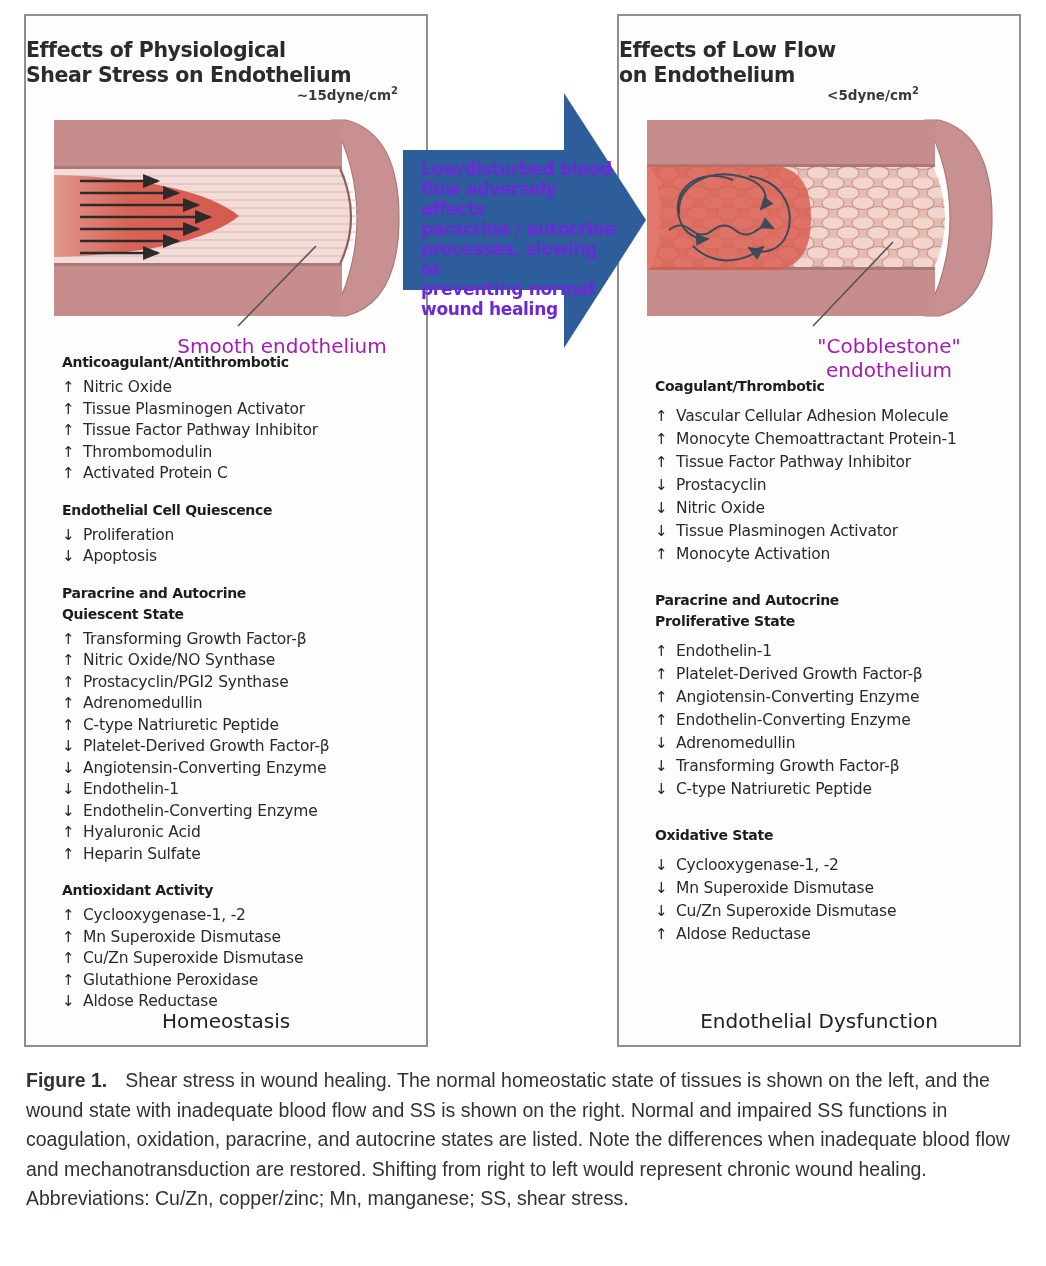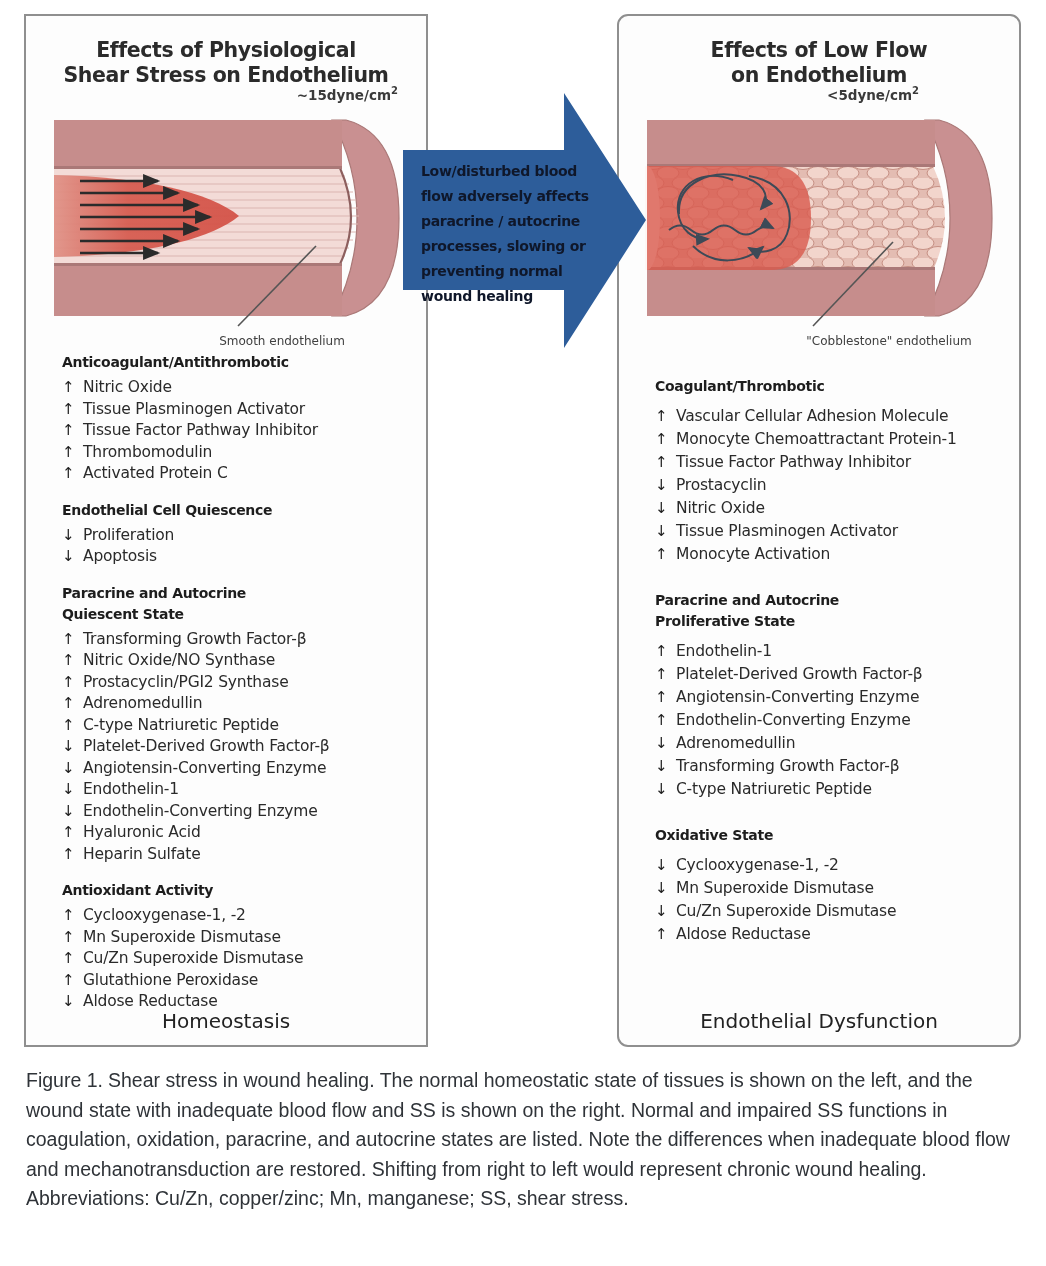--- a/index.html
+++ b/index.html
@@ -1,55 +1,55 @@
 <!DOCTYPE html>
 <html><head>
 <meta charset="utf-8">
 <style>
   html,body{margin:0;padding:0;background:#ffffff;}
   .page{position:relative;width:1046px;height:1266px;background:#ffffff;overflow:hidden;
         font-family:"DejaVu Sans",sans-serif;color:#2a2a2a;}
   .panel{position:absolute;top:14px;width:400px;height:1029px;background:#fdfdfd;
          border:2px solid #8f8f8f;}
   .panel.left{left:24px;}
-  .panel.right{left:617px;border-radius:11px;}
-  .panel-title{position:absolute;top:22px;left:0;width:100%;text-align:center;
+  .panel.right{left:617px;}
+  .panel-title{position:absolute;top:22px;left:0;width:100%;
          font-weight:700;font-size:20.5px;line-height:25px;letter-spacing:-0.4px;
          color:#2b2b2b;white-space:pre-line;}
   .shear{position:absolute;top:69px;font-weight:700;font-size:13.5px;color:#3a3a3a;}
   .panel.left .shear{right:28px;}
   .panel.right .shear{right:100px;}
   .shear sup{font-size:10px;}
   .vessel{position:absolute;left:26px;top:102px;}
-  .vessel-label{position:absolute;top:318px;font-size:12px;color:#404040;text-align:center;}
+  .vessel-label{position:absolute;top:318px;font-size:20px;color:#a21caf;text-align:center;}
   .panel.left .vessel-label{left:146px;width:220px;}
   .panel.right .vessel-label{left:148px;width:244px;}
   .sections{position:absolute;left:36px;top:336px;right:8px;}
   .sec-heading{font-weight:700;font-size:14px;line-height:21px;margin:15px 0 4px;
          color:#1d1d1d;letter-spacing:-0.3px;white-space:pre-line;}
   .section:first-child .sec-heading{margin-top:0;}
   .item{display:flex;align-items:baseline;font-size:15.5px;line-height:21.5px;
          letter-spacing:-0.2px;white-space:nowrap;color:#2a2a2a;}
   .dir{width:21px;flex:0 0 21px;font-size:15px;color:#1e1e1e;}
   .panel.right .item{line-height:23px;}
   .panel.right .sec-heading{margin:24px 0 8px;}
   .panel-footer{position:absolute;bottom:12px;left:0;width:100%;text-align:center;
          font-size:20px;color:#222;}
   .flow-arrow{position:absolute;z-index:5;}
   .flow-arrow.top{left:403px;top:93px;width:243px;height:255px;}
   .flow-arrow.bottom{left:397px;top:758px;width:242px;height:213px;}
   .flow-arrow svg{position:absolute;left:0;top:0;}
-  .arrow-text{position:absolute;font-weight:700;font-size:14px;line-height:25px;
-         letter-spacing:-0.3px;color:#0f172a;white-space:pre-line;}
+  .arrow-text{position:absolute;font-weight:700;font-size:17px;line-height:20px;
+         letter-spacing:-0.3px;color:#6d28d9;white-space:pre-line;}
   .flow-arrow.top .arrow-text{left:18px;top:66px;width:200px;}
   .flow-arrow.bottom .arrow-text{left:52px;top:64px;width:180px;}
   .caption{position:absolute;left:26px;top:1066px;width:1004px;
          font-family:"Liberation Sans",sans-serif;font-size:19.5px;line-height:29.5px;
          color:#2f3338;}
-  .caption .cap-label{font-weight:400;margin-right:5px;}
+  .caption .cap-label{font-weight:700;margin-right:18px;}
 </style>
 </head>
 <body>
 
 <div class="page">
 
   <div class="panel left">
     <div class="panel-title">Effects of Physiological
 Shear Stress on Endothelium</div>
     <div class="shear"><span>~15dyne/cm</span><sup>2</sup></div>

